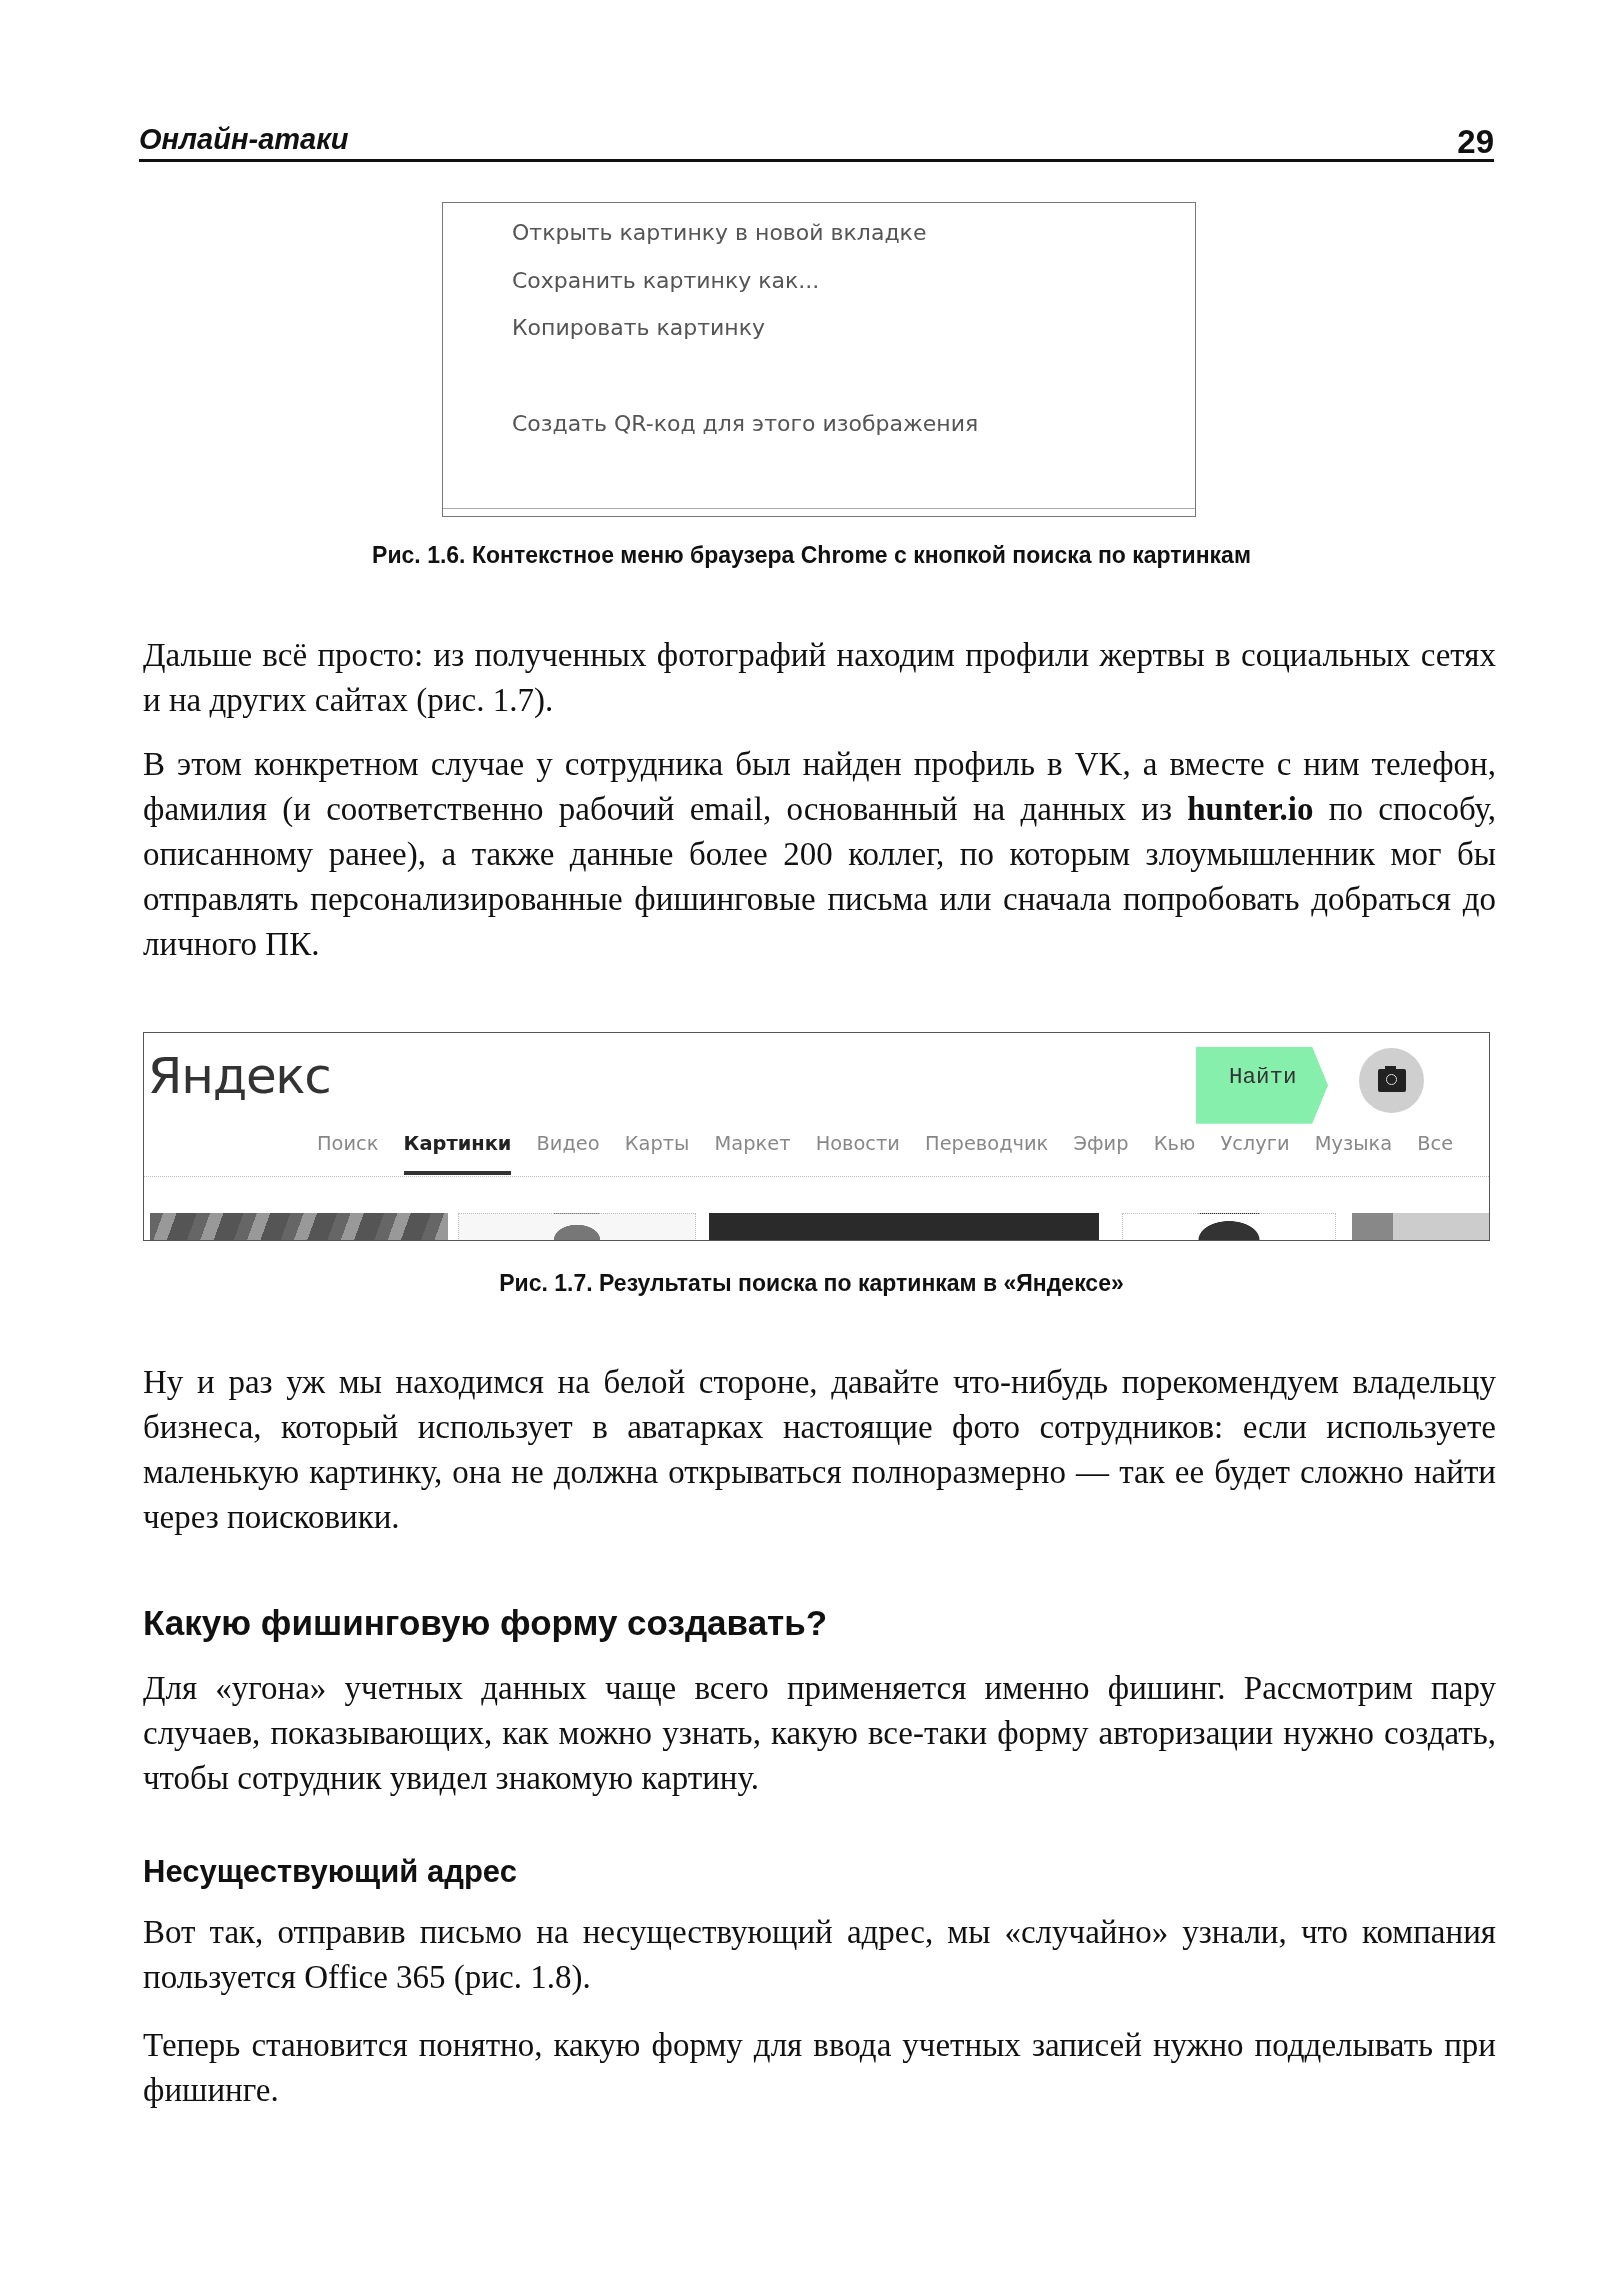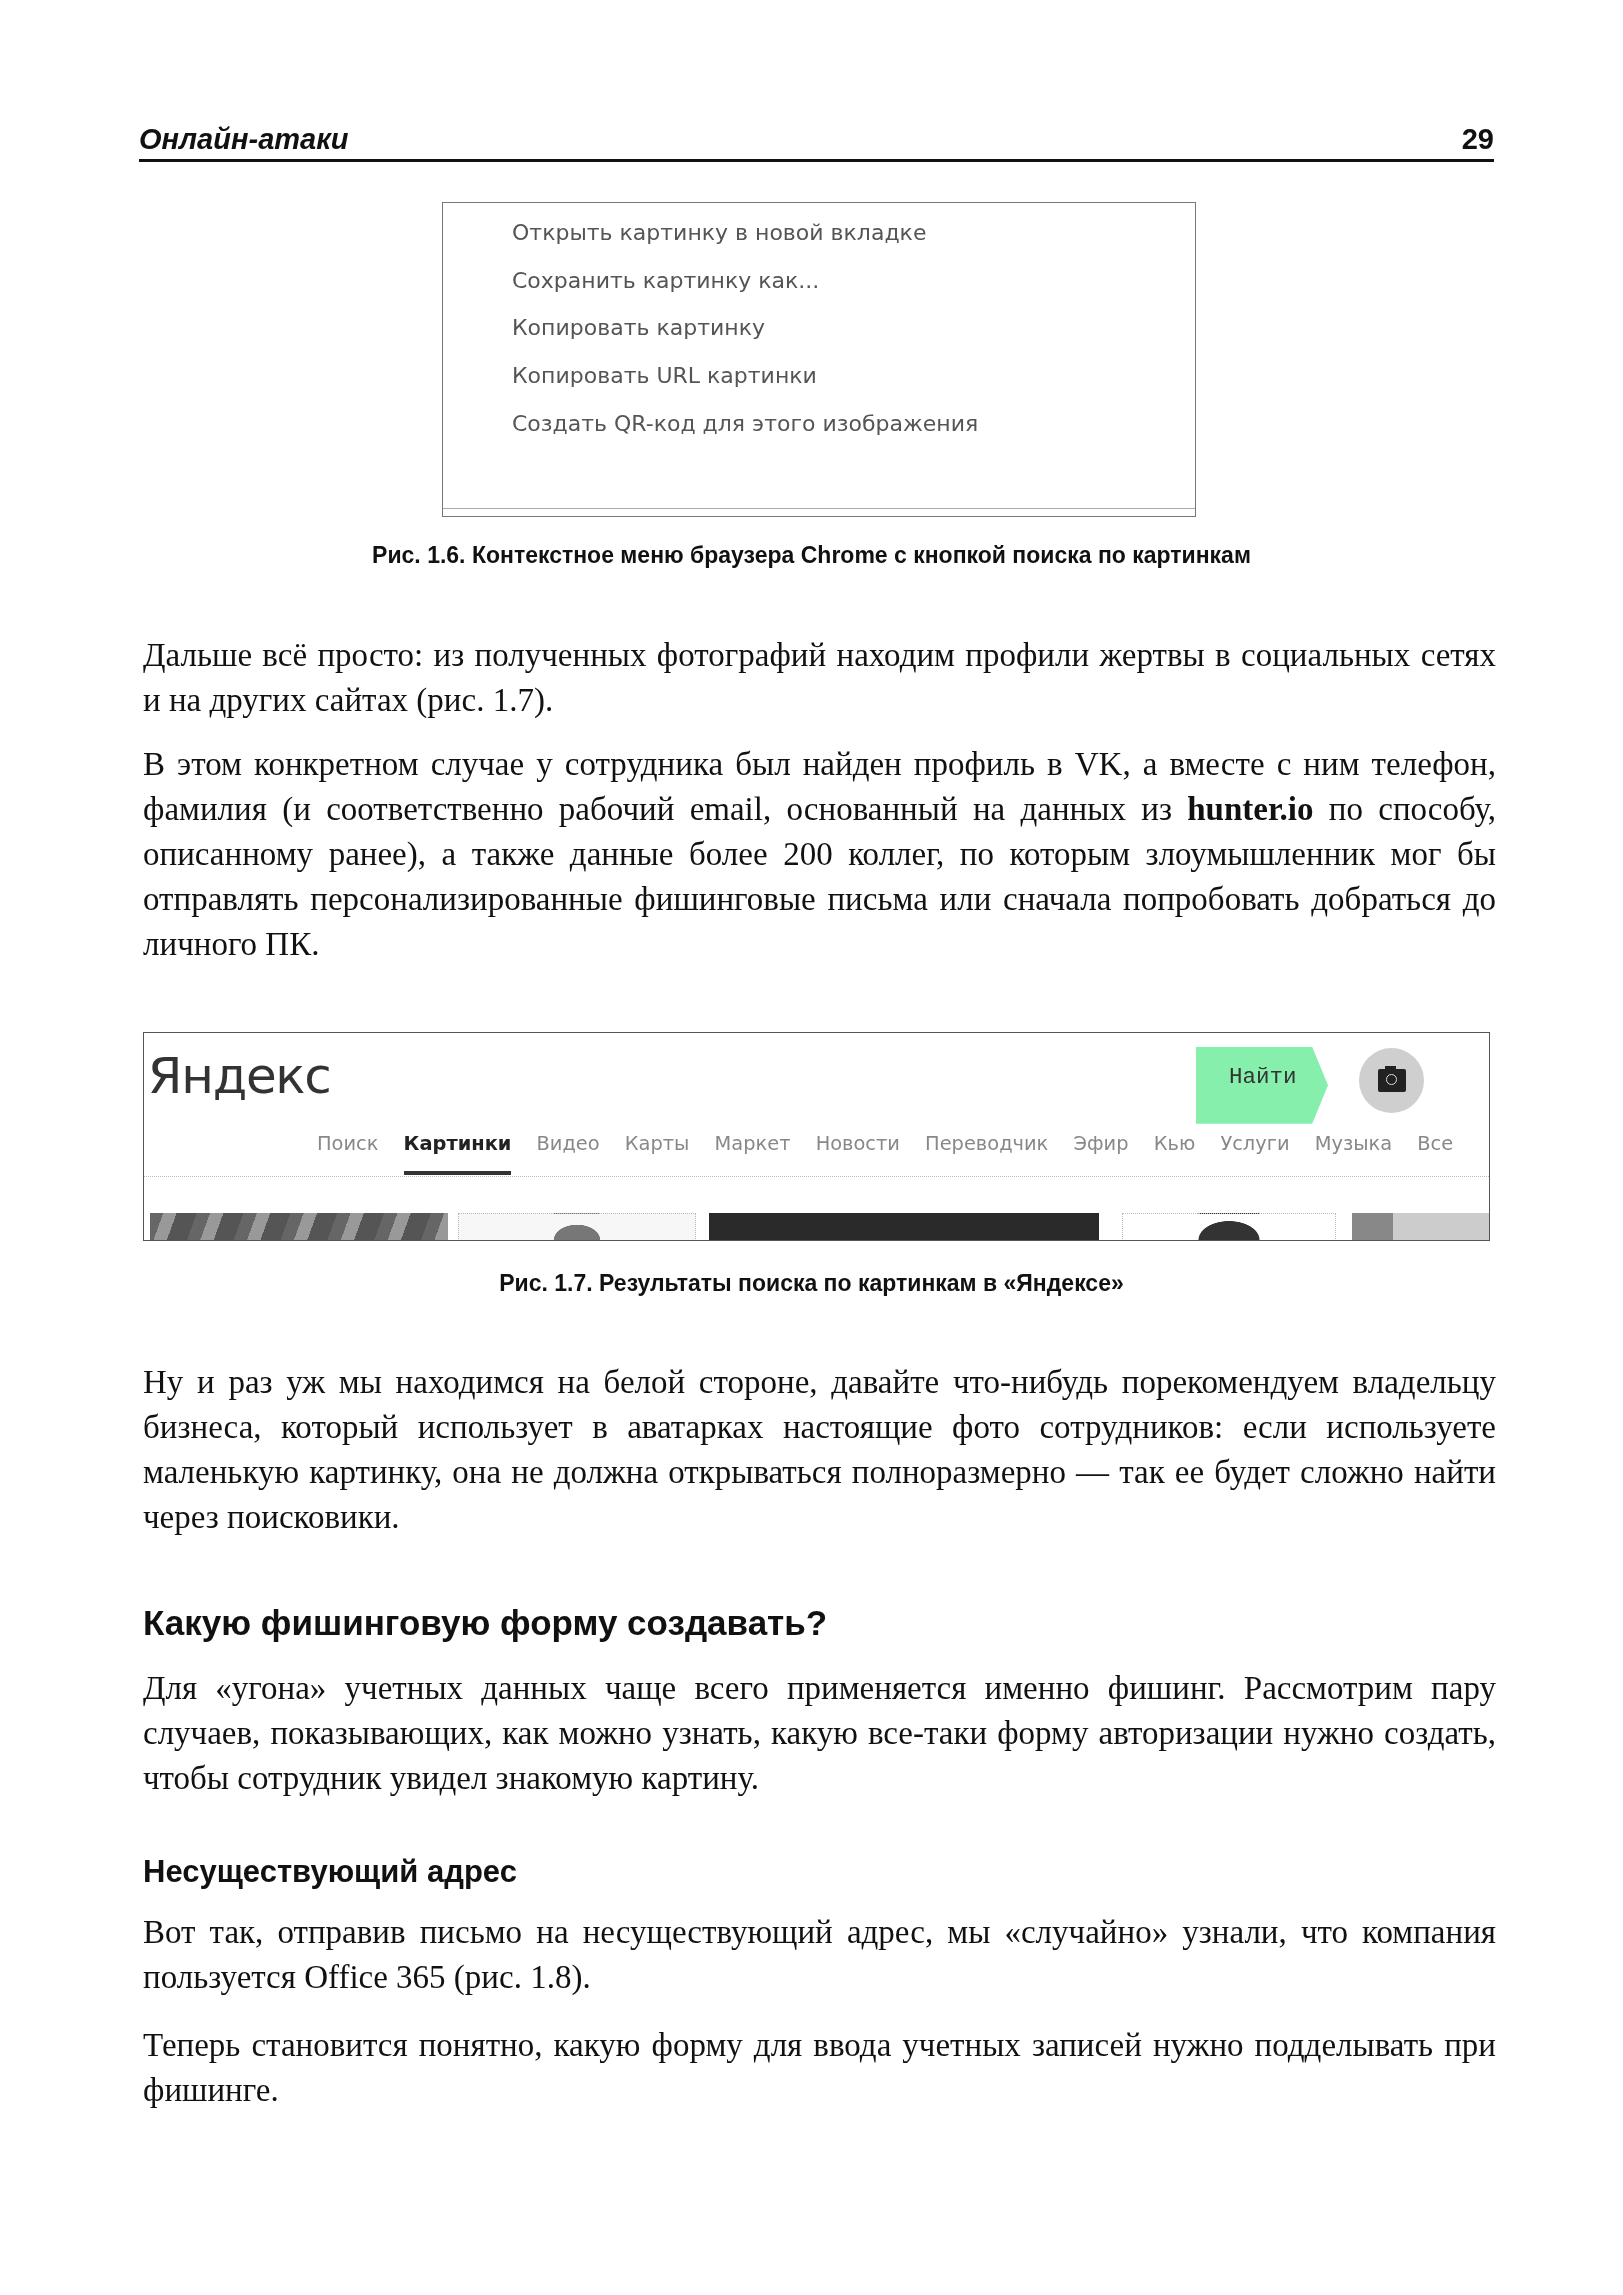--- a/index.html
+++ b/index.html
@@ -1,19 +1,19 @@
 <!DOCTYPE html>
 <html style="font-size:10px"><head>
   <meta charset="utf-8">
   <style>
     html, body { margin: 0; padding: 0; background: #ffffff; }
     body { width: 1623px; height: 2295px; position: relative; overflow: hidden; color: #111; }
     .running-head { position: absolute; left: 139px; top: 123px; width: 1355px; height: 36px; border-bottom: 3.1px solid #111; }
     .running-title { position: absolute; left: 0; top: 0; font-family: "Liberation Sans", sans-serif; font-style: italic; font-weight: bold; font-size: 29px; }
-    .page-num { position: absolute; right: 0; top: 0; font-family: "Liberation Sans", sans-serif; font-weight: bold; font-size: 29px; }
+    .page-num { position: absolute; right: 0; top: 0; font-family: "Liberation Sans", sans-serif; font-weight: bold; font-size: 33px; }
 
     
     .ctx-menu { position: absolute; left: 442px; top: 202px; width: 752px; height: 313px; border: 1.9px solid #777; background: #fff; }
     .ctx-item { position: absolute; left: 0; width: 752px; height: 48px; font-family: "DejaVu Sans", sans-serif; font-size: 22px; color: #555; line-height: 48px; padding-left: 69px; box-sizing: border-box; }
     .ctx-item.active { background: #a7a7a7; color: #333; }
     .ctx-sep { position: absolute; left: 0; right: 0; bottom: 7.5px; border-top: 1.3px solid #aaa; }
 
     .caption { position: absolute; left: 0; width: 1623px; text-align: center; font-family: "Liberation Sans", sans-serif; font-weight: bold; font-size: 23px; }
 
     .para { position: absolute; left: 143px; width: 1353px; font-family: "Liberation Serif", serif; font-size: 33px; line-height: 45px; text-align: justify; }
@@ -46,21 +46,20 @@
 
 <div class="running-head">
   <span class="running-title">Онлайн-атаки</span>
   <span class="page-num">29</span>
 </div>
 
 <div class="ctx-menu">
   <div class="ctx-item" style="top:6.3px">Открыть картинку в новой вкладке</div>
   <div class="ctx-item" style="top:54px">Сохранить картинку как...</div>
   <div class="ctx-item" style="top:101px">Копировать картинку</div>
-  <div class="ctx-item" style="top:149px">Копировать URL картинки</div>
   <div class="ctx-item" style="top:197px">Создать QR-код для этого изображения</div>
   <div class="ctx-sep"></div>
 </div>
 <div class="caption" style="top:542px">Рис. 1.6. Контекстное меню браузера Chrome с кнопкой поиска по картинкам</div>
 
 <div class="para" style="top:633px">Дальше всё просто: из полученных фотографий находим профили жертвы в социальных сетях и на других сайтах (рис. 1.7).</div>
 <div class="para" style="top:742px"><span>В этом конкретном случае у сотрудника был найден профиль в VK, а вместе с ним телефон, фамилия (и соответственно рабочий email, основанный на данных из </span><b>hunter.io</b><span> по способу, описанному ранее), а также данные более 200 коллег, по которым злоумышленник мог бы отправлять персонализированные фишинговые письма или сначала попробовать добраться до личного ПК.</span></div>
 
 <div class="yx">
   <div class="yx-logo">Яндекс</div>

